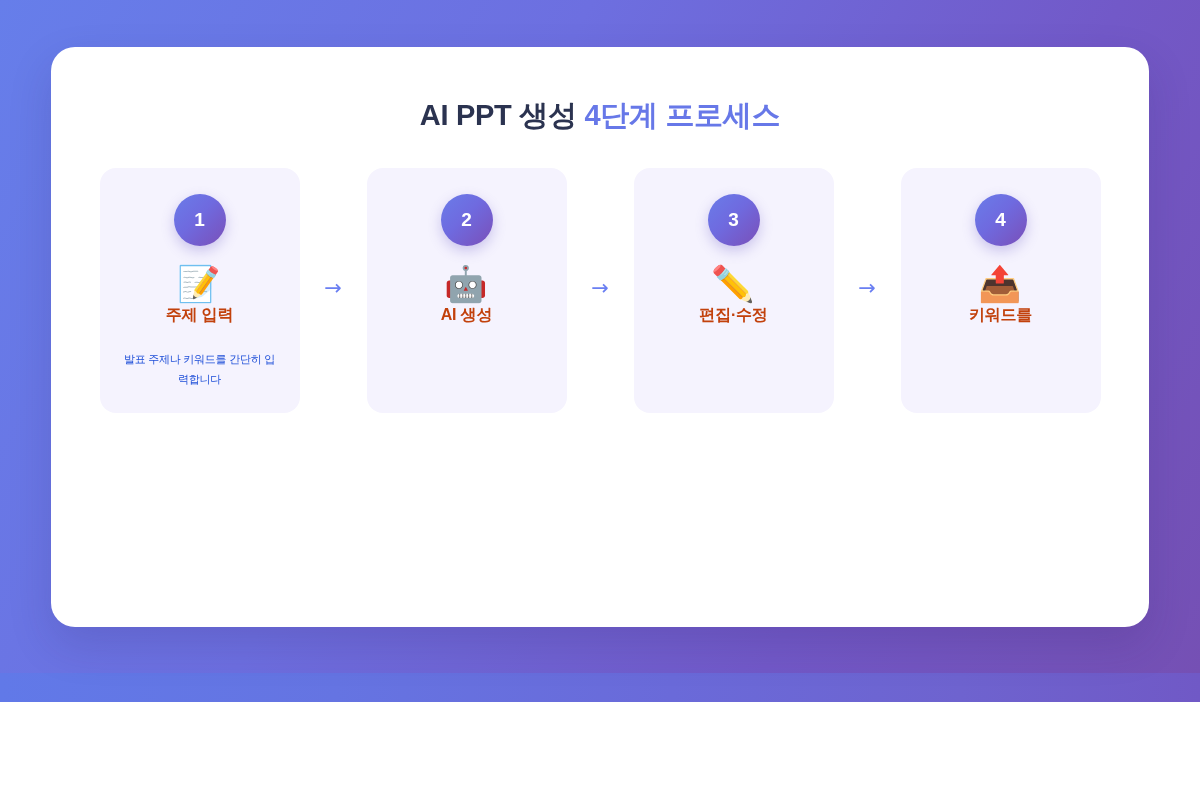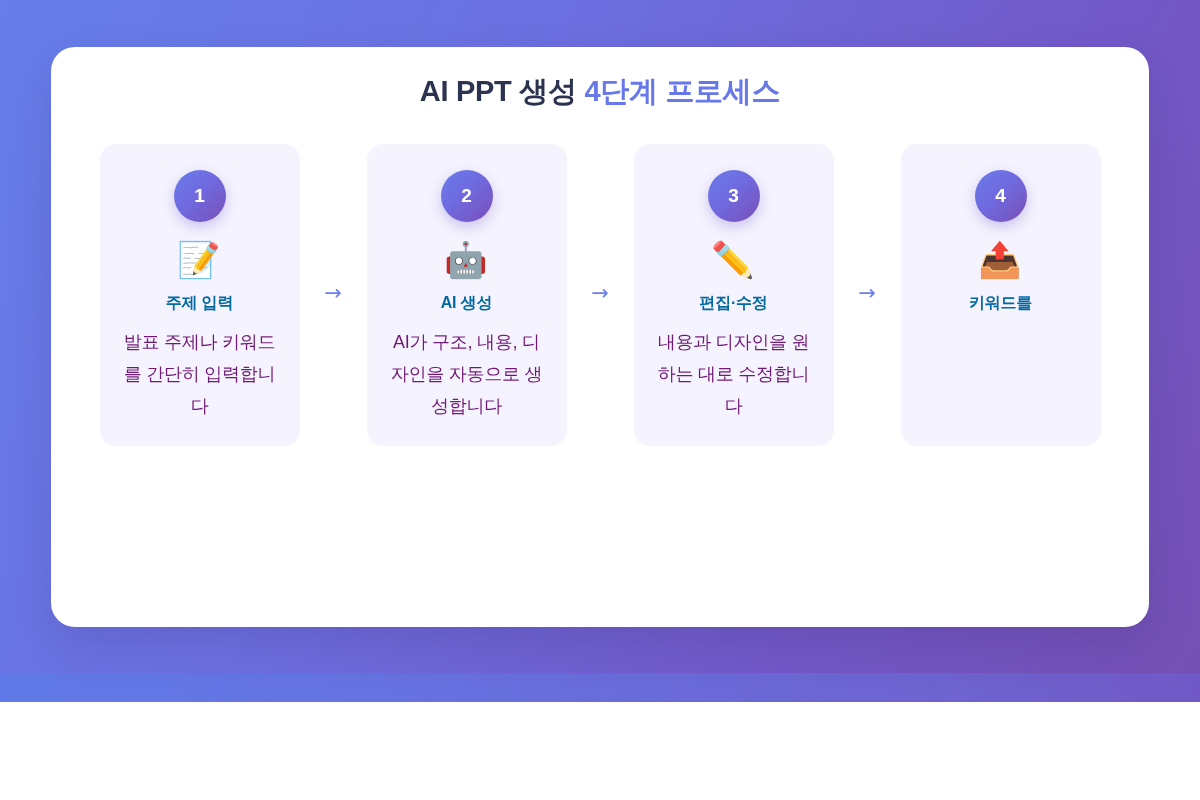--- a/index.html
+++ b/index.html
@@ -60,21 +60,21 @@
     width: 1098px;
     height: 580px;
     background: #ffffff;
     border-radius: 24px;
     box-shadow: 0 18px 44px rgba(44, 30, 95, 0.16);
     overflow: hidden;
   }
 
   
   .headline {
-    margin-top: 26px;
+    margin-top: 50px;
     text-align: center;
     font-size: 29px;
     font-weight: 700;
     letter-spacing: -0.3px;
     line-height: 1.25;
     color: #2b3350;
     white-space: nowrap;
   }
   .headline .accent { color: #6778e8; }
 
@@ -114,33 +114,32 @@
 
   .step-emoji {
     margin-top: 17px;
     font-size: 35px;
     line-height: 42px;
     height: 42px;
     font-family: "DejaVu Sans", sans-serif;
   }
 
   .step-title {
-    margin-top: 12px;
     font-size: 16px;
     font-weight: 700;
-    color: #0369a1;
+    color: #c2410c;
     letter-spacing: -0.2px;
     line-height: 1.3;
   }
 
   .step-desc {
-    margin-top: 12px;
-    font-size: 18px;
+    margin-top: 24px;
+    font-size: 11px;
     line-height: 1.78;
-    color: #701a75;
+    color: #1d4ed8;
     letter-spacing: -0.25px;
     padding: 0 4px;
   }
 
   
   .connector {
     flex: 0 0 67px;
     width: 67px;
     display: flex;
     align-items: center;
@@ -176,30 +175,28 @@
         <div class="step-title">주제 입력</div>
         <div class="step-desc">발표 주제나 키워드를 간단히 입력합니다</div>
       </div>
 
       <div class="connector">→</div>
 
       <div class="step-card">
         <div class="step-badge">2</div>
         <div class="step-emoji">🤖</div>
         <div class="step-title">AI 생성</div>
-        <div class="step-desc">AI가 구조, 내용, 디자인을 자동으로 생성합니다</div>
       </div>
 
       <div class="connector">→</div>
 
       <div class="step-card">
         <div class="step-badge">3</div>
         <div class="step-emoji">✏️</div>
         <div class="step-title">편집·수정</div>
-        <div class="step-desc">내용과 디자인을 원하는 대로 수정합니다</div>
       </div>
 
       <div class="connector">→</div>
 
       <div class="step-card">
         <div class="step-badge">4</div>
         <div class="step-emoji">📤</div>
         <div class="step-title">키워드를</div>
       </div>
 

